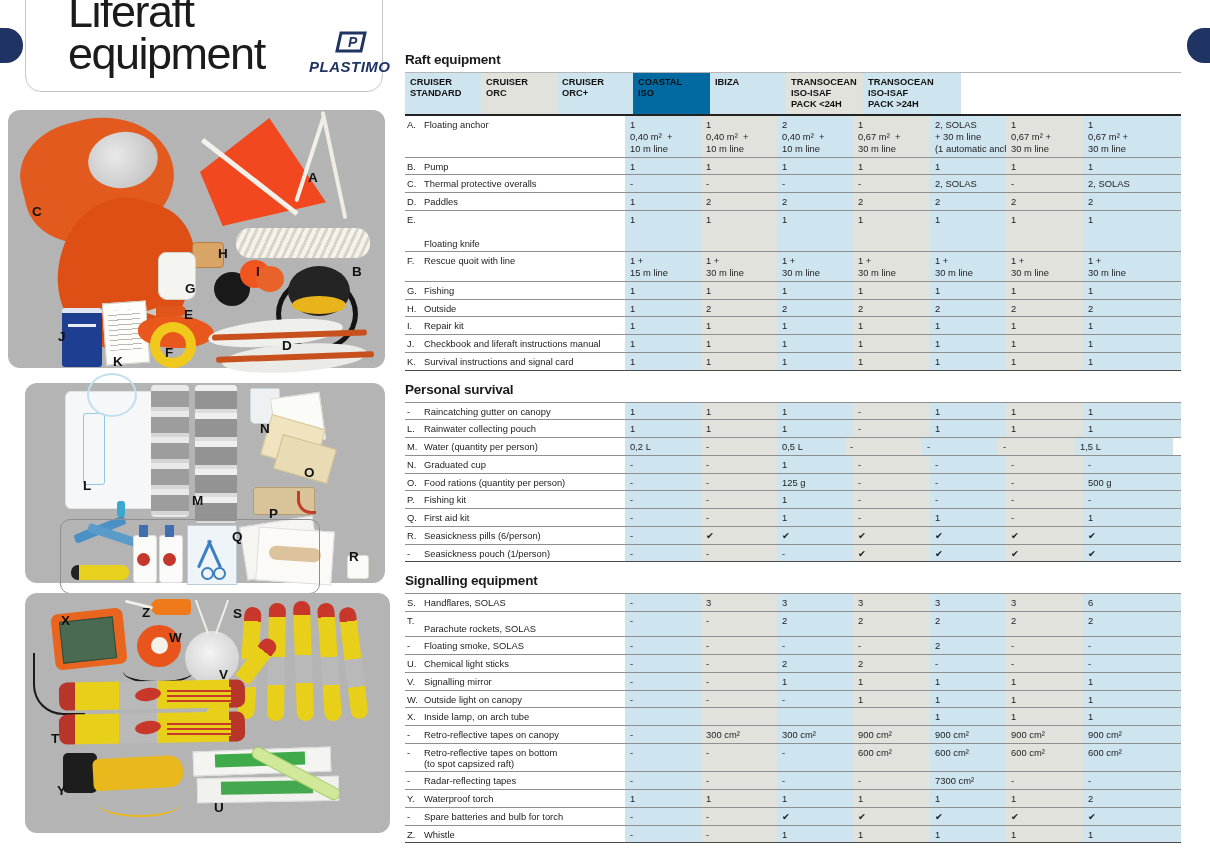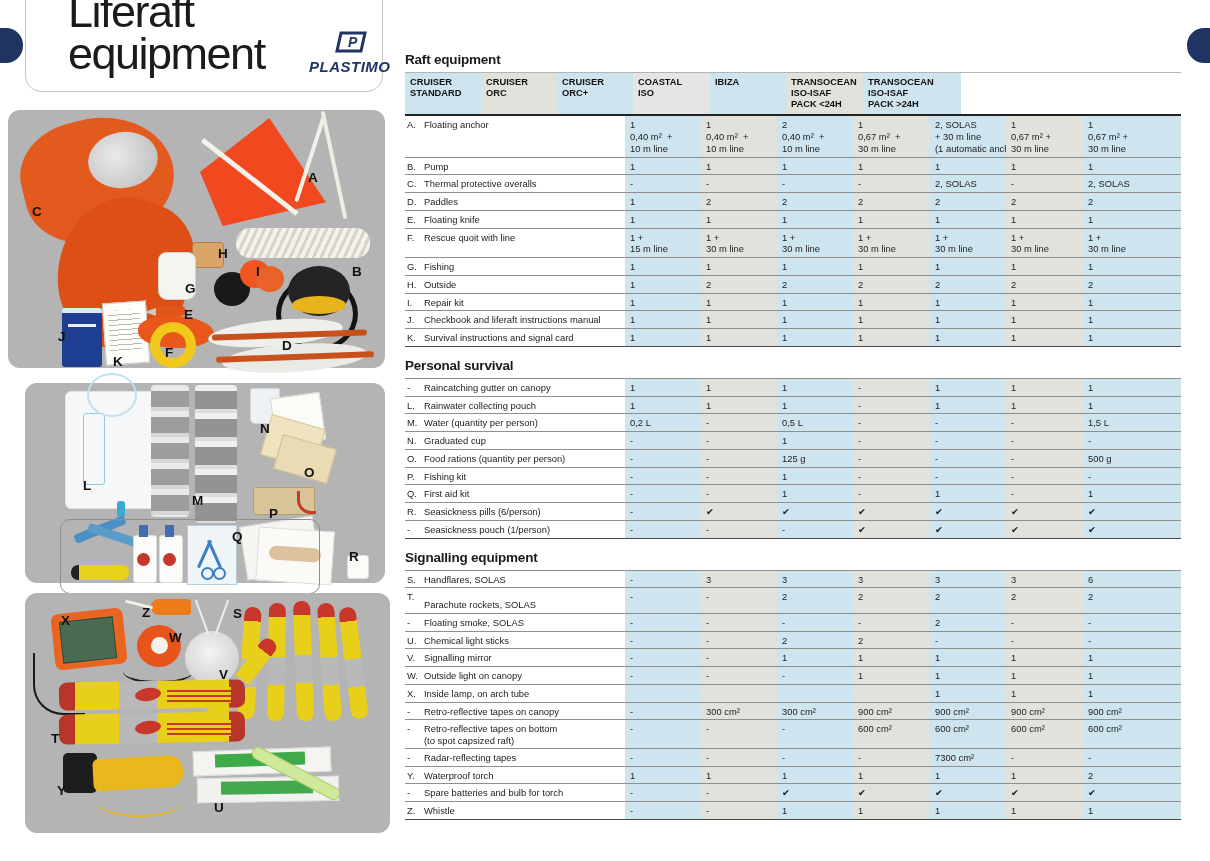--- a/index.html
+++ b/index.html
@@ -215,21 +215,21 @@
 
 <div class="table-wrap" id="table-root">
     <div class="sec-heading first">Raft equipment</div>
     <div class="hdr-row">
       <div class="hdr-cell" style="width: 76px; background-color: rgb(206, 228, 239);">CRUISER
 STANDARD</div>
       <div class="hdr-cell" style="width: 76px; background-color: rgb(226, 226, 221);">CRUISER
 ORC</div>
       <div class="hdr-cell" style="width: 76px; background-color: rgb(206, 228, 239);">CRUISER
 ORC+</div>
-      <div class="hdr-cell" style="width: 77px; background-color: #e5e5e5;">COASTAL
+      <div class="hdr-cell" style="width: 77px; background-color: #0369a1;">COASTAL
 ISO</div>
       <div class="hdr-cell" style="width: 76px; background-color: rgb(206, 228, 239);">IBIZA</div>
       <div class="hdr-cell" style="width: 77px; background-color: rgb(226, 226, 221);">TRANSOCEAN
 ISO-ISAF
 PACK &lt;24H</div>
       <div class="hdr-cell" style="width: 98px; background-color: rgb(206, 228, 239);">TRANSOCEAN
 ISO-ISAF
 PACK &gt;24H</div>
     </div>
     <div>
@@ -295,21 +295,21 @@
         <div class="cell-val" style="width: 76px; background-color: rgb(226, 226, 221);">2</div>
         <div class="cell-val" style="width: 76px; background-color: rgb(206, 228, 239);">2</div>
         <div class="cell-val" style="width: 77px; background-color: rgb(226, 226, 221);">2</div>
         <div class="cell-val" style="width: 76px; background-color: rgb(206, 228, 239);">2</div>
         <div class="cell-val" style="width: 77px; background-color: rgb(226, 226, 221);">2</div>
         <div class="cell-val" style="width: 98px; background-color: rgb(206, 228, 239);">2</div>
       </div>
       <div class="row">
         <div class="cell-label">
           <span class="ltr">E.</span>
-          <span style="white-space: pre-line;">Floating knife</span>
+          <span style="white-space: pre-line; margin-top: 24px;">Floating knife</span>
         </div>
         <div class="cell-val" style="width: 76px; background-color: rgb(206, 228, 239);">1</div>
         <div class="cell-val" style="width: 76px; background-color: rgb(226, 226, 221);">1</div>
         <div class="cell-val" style="width: 76px; background-color: rgb(206, 228, 239);">1</div>
         <div class="cell-val" style="width: 77px; background-color: rgb(226, 226, 221);">1</div>
         <div class="cell-val" style="width: 76px; background-color: rgb(206, 228, 239);">1</div>
         <div class="cell-val" style="width: 77px; background-color: rgb(226, 226, 221);">1</div>
         <div class="cell-val" style="width: 98px; background-color: rgb(206, 228, 239);">1</div>
       </div>
       <div class="row">
@@ -426,21 +426,21 @@
         <div class="cell-val" style="width: 77px; background-color: rgb(226, 226, 221);">1</div>
         <div class="cell-val" style="width: 98px; background-color: rgb(206, 228, 239);">1</div>
       </div>
       <div class="row">
         <div class="cell-label">
           <span class="ltr">M.</span>
           <span style="white-space: pre-line;">Water (quantity per person)</span>
         </div>
         <div class="cell-val" style="width: 76px; background-color: rgb(206, 228, 239);">0,2 L</div>
         <div class="cell-val" style="width: 76px; background-color: rgb(226, 226, 221);">-</div>
-        <div class="cell-val" style="width: 76px; background-color: rgb(206, 228, 239);">0,5 L</div>
+        <div class="cell-val" style="width: 68px; background-color: rgb(206, 228, 239);">0,5 L</div>
         <div class="cell-val" style="width: 77px; background-color: rgb(226, 226, 221);">-</div>
         <div class="cell-val" style="width: 76px; background-color: rgb(206, 228, 239);">-</div>
         <div class="cell-val" style="width: 77px; background-color: rgb(226, 226, 221);">-</div>
         <div class="cell-val" style="width: 98px; background-color: rgb(206, 228, 239);">1,5 L</div>
       </div>
       <div class="row">
         <div class="cell-label">
           <span class="ltr">N.</span>
           <span style="white-space: pre-line;">Graduated cup</span>
         </div>

